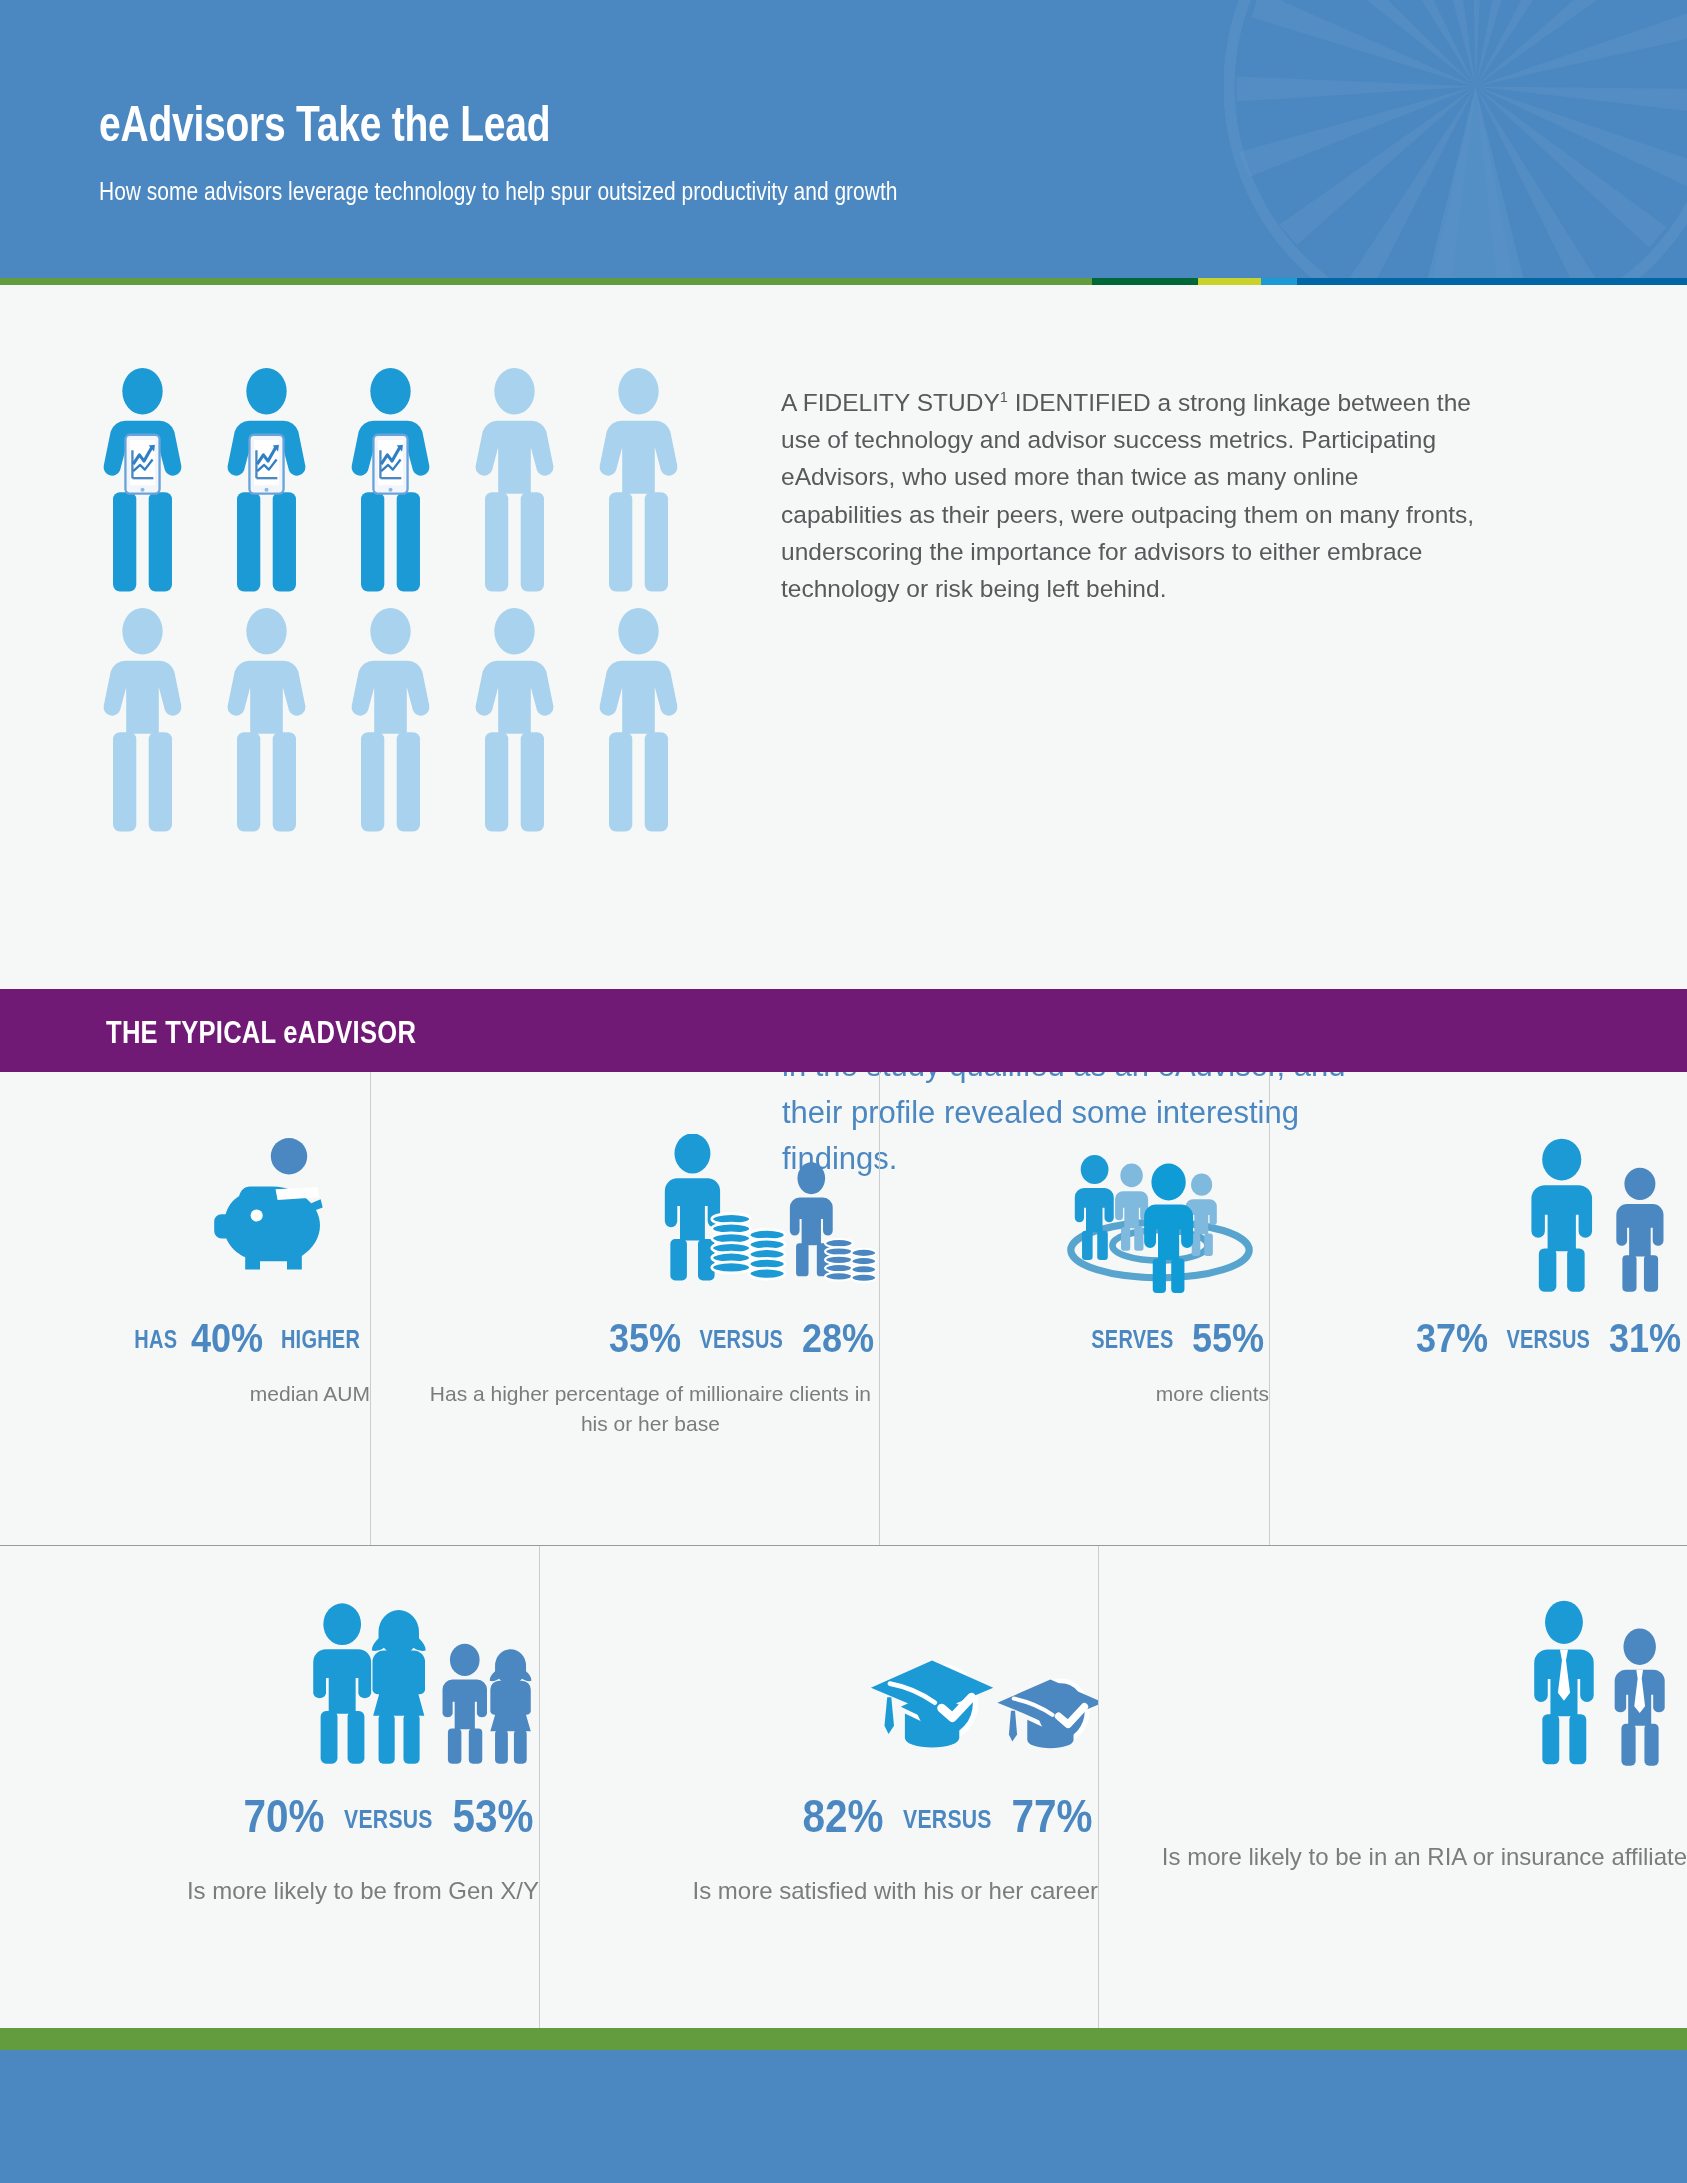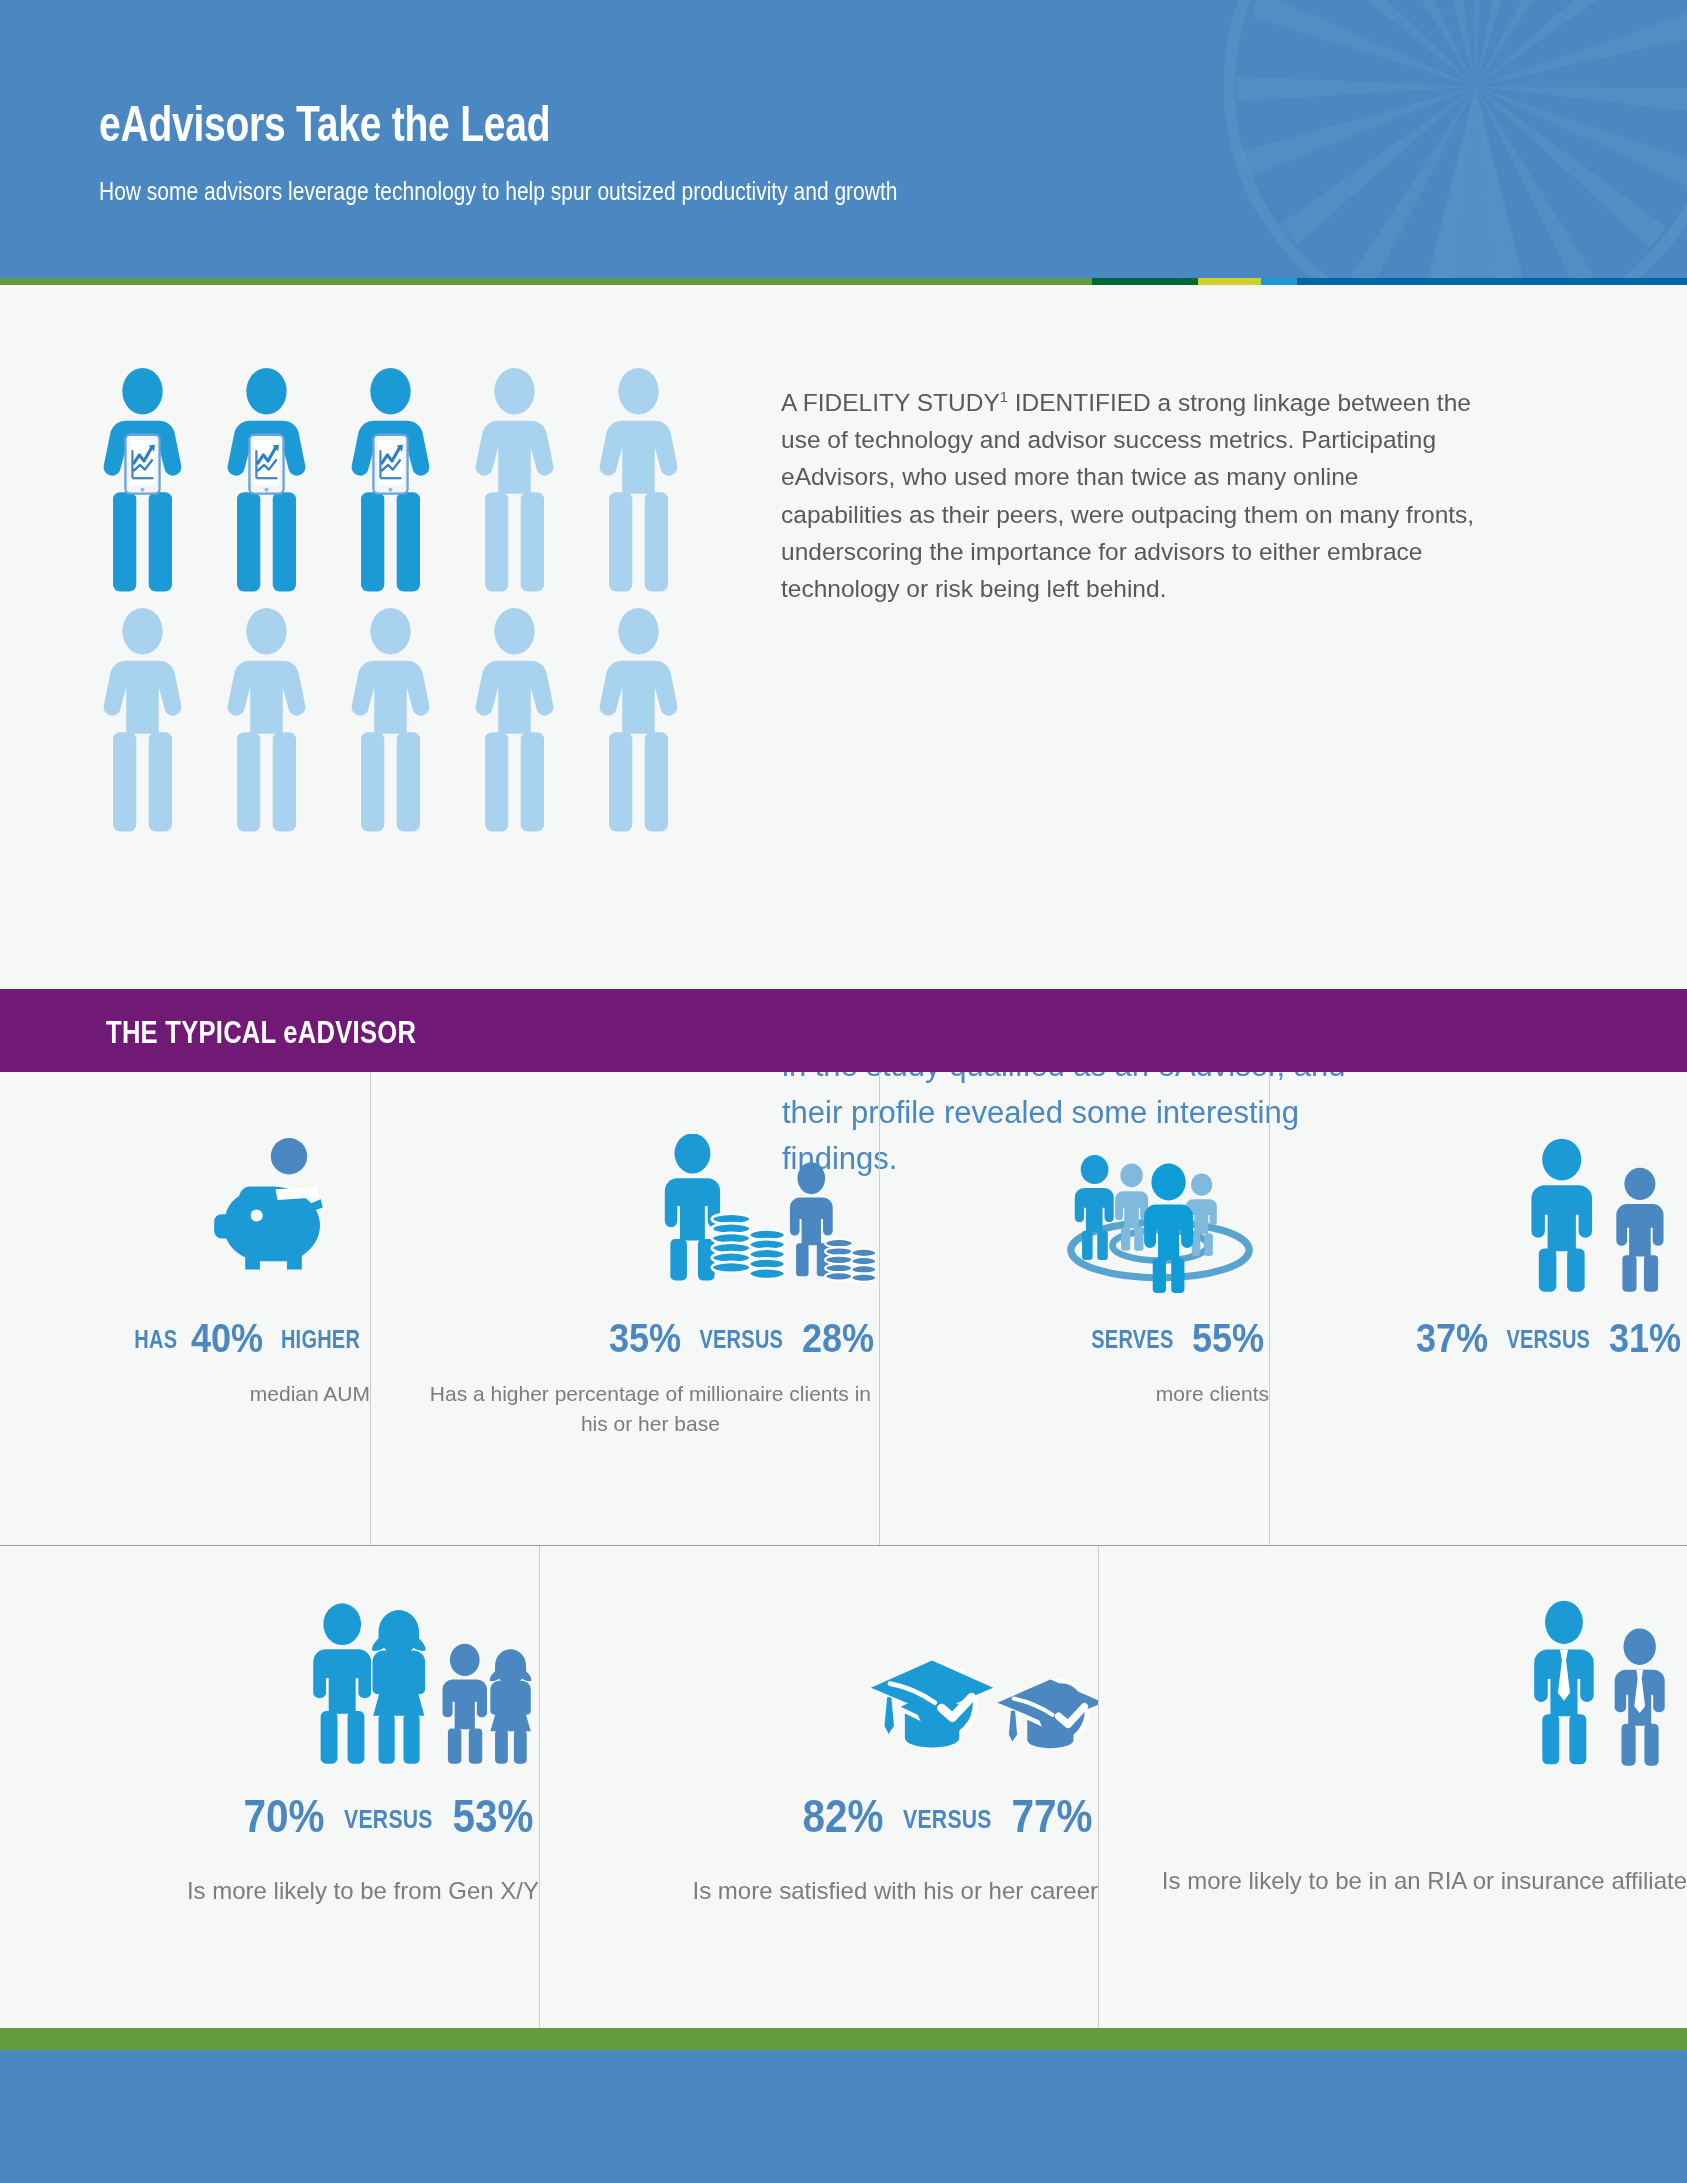--- a/index.html
+++ b/index.html
@@ -458,21 +458,21 @@
       <path d="M202 88 l78 -34 l78 34 l-78 32 z" fill="#4b87c0"></path>
       <path d="M228 100 l3 35 l-7 10 l-5 -10 l3 -35 z" fill="#4b87c0"></path>
       <path d="M226 82 c19 4 40 12 57 24" stroke="#ffffff" stroke-width="6" fill="none" stroke-linecap="round"></path>
       <path d="M278 104 l14 12 l24 -26" stroke="#ffffff" stroke-width="11" fill="none" stroke-linecap="round" stroke-linejoin="round" transform="translate(14,4)"></path>
     </g>
   </svg>
         </div>
         <div class="headline"><span class="num">82%</span> <span class="word">VERSUS</span> <span class="num">77%</span></div>
         <div class="caption">Is more satisfied with his or her career</div>
       </div>
-      <div class="card" style="width: 589px; gap: 24px;">
+      <div class="card" style="width: 589px;">
         <div class="icon-area">
   <svg viewBox="0 0 250 250" width="169" height="169">
     <g fill="#1b9ad6">
       <ellipse cx="68" cy="36" rx="28" ry="32"></ellipse>
       <path d="M68 76 h24 a20 20 0 0 1 20 20 v48 a10 10 0 0 1 -20 0 v-24 h-4 v55 h-40 v-55 h-4 v24 a10 10 0 0 1 -20 0 v-48 a20 20 0 0 1 20 -20 z"></path>
       <rect x="36" y="172" width="25" height="74" rx="8"></rect>
               <rect x="76" y="172" width="25" height="74" rx="8"></rect>
       <path d="M62 76 h12 l-3 16 l6 48 l-9 12 l-9 -12 l6 -48 z" fill="#ffffff"></path>
     </g>
     <g fill="#4b87c0">

